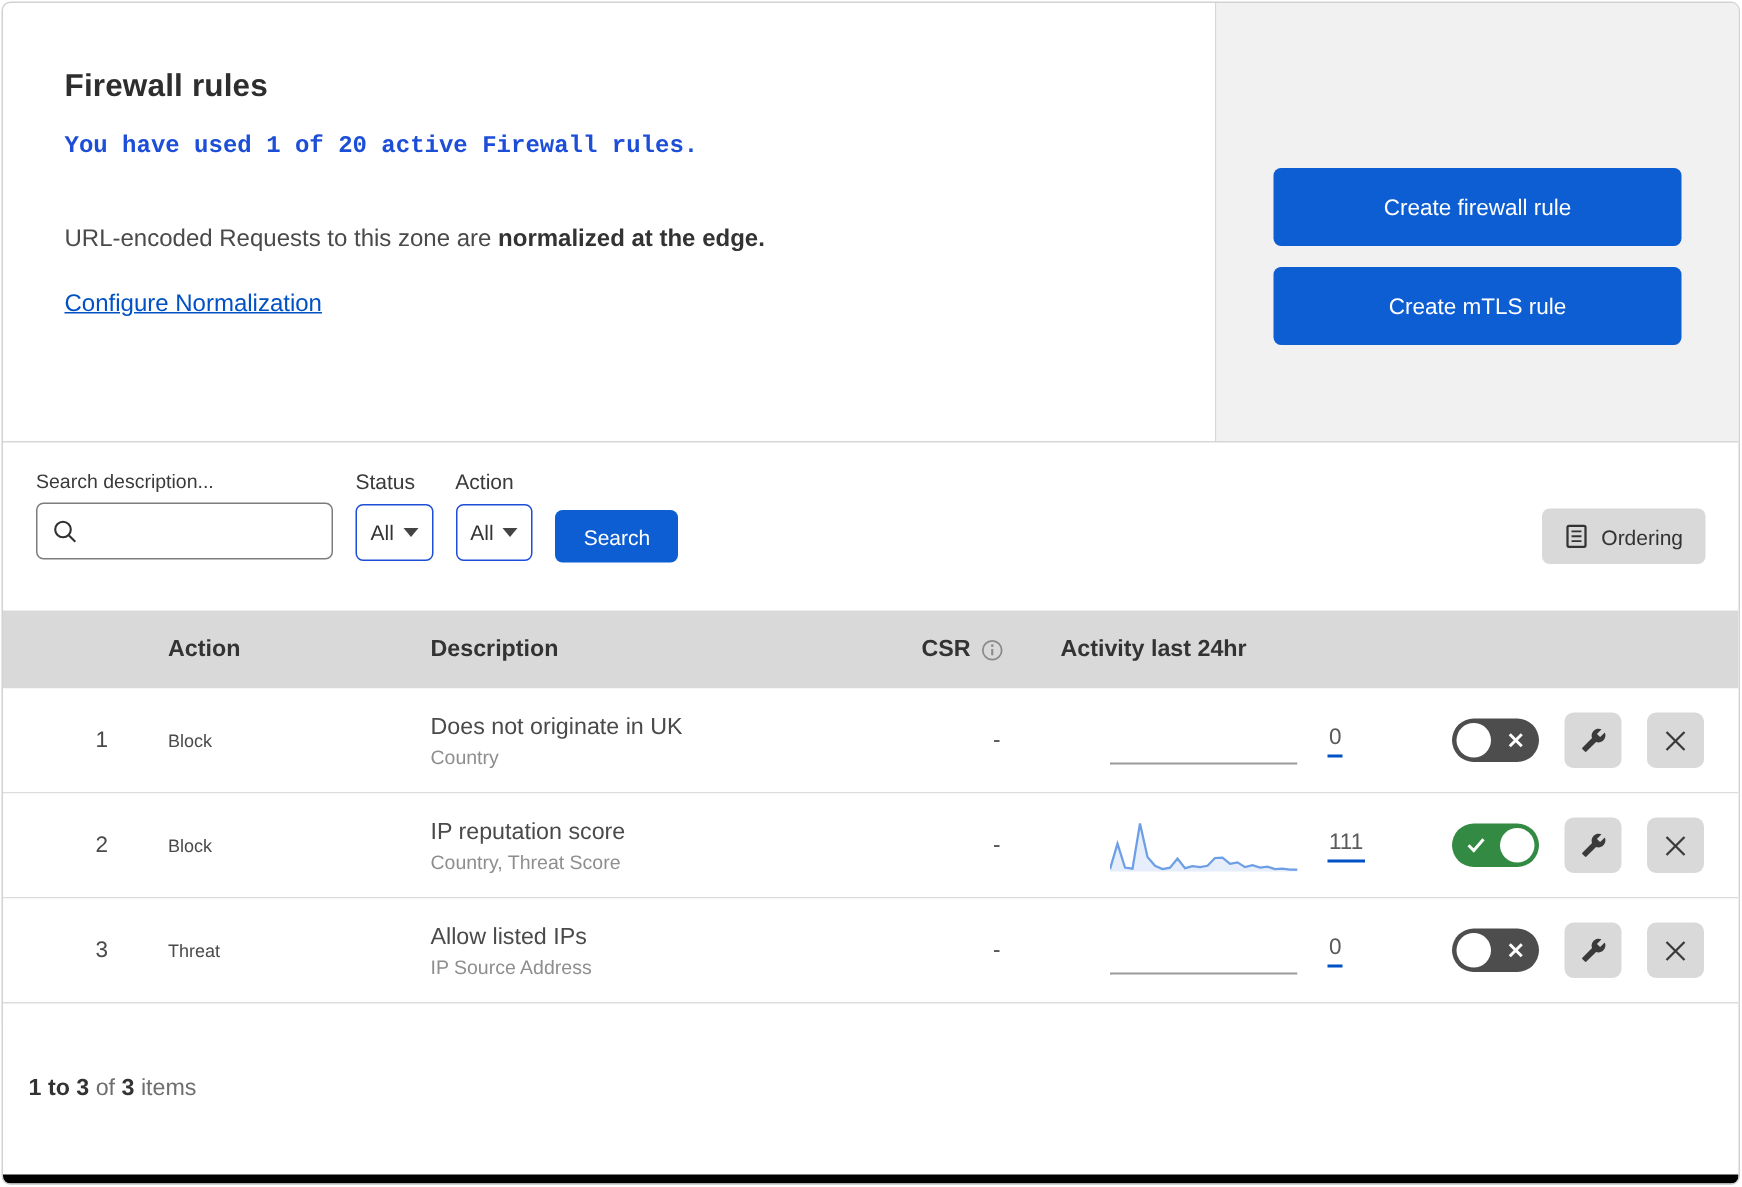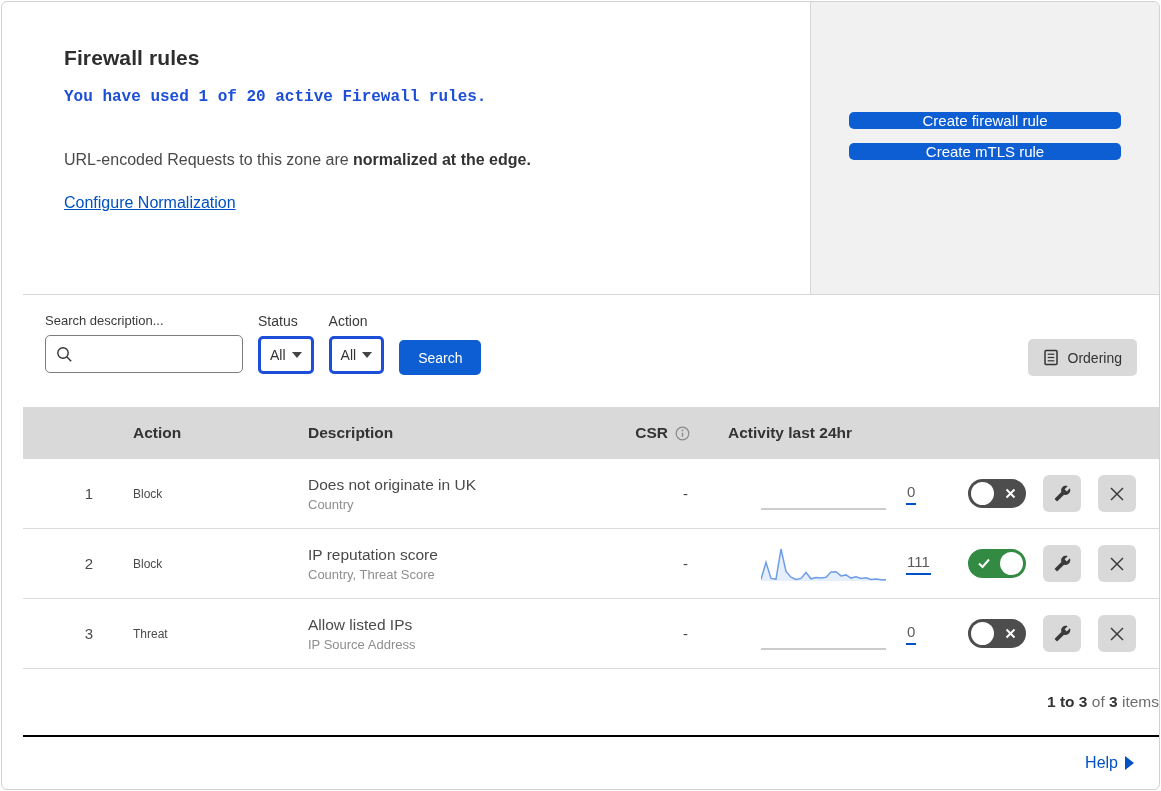--- a/index.html
+++ b/index.html
@@ -6,55 +6,55 @@
   html, body { background: #fff; }
   body {
     width: 1161px; height: 791px;
     font-family: "Liberation Sans", "DejaVu Sans", sans-serif;
     color: #464646;
   }
   .card {
     width: 1159px; height: 789px; margin: 1px;
     border: 1px solid #d2d2d2; border-radius: 6px;
     background: #fff; overflow: hidden;
-    display: flex; flex-direction: column; padding-left: 21px;
+    display: flex; flex-direction: column;
   }
 
   
   .top { display: flex; height: 293px; border-bottom: 1px solid #d7d7d7; }
   .intro { flex: 1; border-right: 1px solid #d7d7d7; padding: 44px 48px 0 41px; }
   .intro h1 { font-size: 21px; font-weight: 700; color: #2e2e2e; margin-bottom: 14px; letter-spacing: .1px; }
   .intro p { font-size: 16px; line-height: 26px; color: #4a4a4a; }
   .intro .desc { margin-bottom: 26px; max-width: 720px; }
   .intro .usage { font-weight: 700; color: #1d4ed8; margin-bottom: 37px; font-family: Liberation Mono, monospace; }
   .intro .norm { margin-bottom: 21px; }
   .intro .norm b { color: #333; }
   .link {
     color: var(--link-blue, #0051c3); text-decoration: underline; cursor: pointer;
     font-size: 16px;
   }
   .side-panel { width: 348px; background: #f1f1f1; padding-top: 110px; }
   .btn-primary {
-    display: block; width: 272px; margin: 0 auto 14px auto; height: 17px;
+    display: block; width: 272px; margin: 0 auto 14px auto; height: 52px;
     background: var(--primary-blue, #0d5dd3); color: #fff; border: none; border-radius: 5px;
     font-size: 15px; font-family: inherit; cursor: pointer; text-align: center;
   }
 
   
   .filterbar { height: 112px; padding: 18px 22px 0 22px; display: flex; align-items: flex-start; }
   .f-col { margin-right: 15px; }
   .f-label { font-size: 13px; color: #3a3a3a; margin-bottom: 7px; }
   .f-label.md { font-size: 14px; }
   .search-box {
     width: 198px; height: 38px; border: 1px solid #7c7c7c; border-radius: 5px;
     display: flex; align-items: center; padding: 0 10px; background: #fff;
   }
   .search-box input { border: none; outline: none; flex: 1; font-size: 14px; font-family: inherit; margin-left: 8px; width: 100%; }
   .dropdown {
-    min-width: 46px; height: 38px; border: 3px solid #1d4ed8; border-radius: 5px; background: #fff;
+    min-width: 46px; height: 38px; border: 1px solid #1d4ed8; border-radius: 5px; background: #fff;
     display: flex; align-items: center; justify-content: center; gap: 6px;
     font-size: 14px; color: #333; cursor: pointer; padding: 0 9px; font-family: inherit;
   }
   .caret { width: 0; height: 0; border-left: 5px solid transparent; border-right: 5px solid transparent; border-top: 6px solid #444; }
   .btn-search {
     height: 35px; margin-top: 27px; padding: 0 19px;
     background: var(--primary-blue, #0d5dd3); color: #fff; border: none; border-radius: 5px;
     font-size: 14px; font-family: inherit; cursor: pointer;
   }
   .spacer { flex: 1; }
@@ -102,21 +102,21 @@
   .toggle .g-check { left: 10px; display: none; }
   .toggle.off .g-x { display: block; }
   .toggle.on .g-check { display: block; }
 
   .icon-btn {
     width: 38px; height: 37px; border: none; border-radius: 6px; background: #d9d9d9;
     display: flex; align-items: center; justify-content: center; cursor: pointer;
   }
 
   
-  .pagination { flex: 1; display: flex; align-items: center; padding-left: 17px; font-size: 15.5px; color: #6e6e6e; border-bottom: 2px solid #000000; justify-content: flex-end; }
+  .pagination { flex: 1; display: flex; align-items: center; padding-left: 17px; font-size: 15.5px; color: #6e6e6e; border-bottom: 6px solid #000000; }
   .pagination b { color: #333; }
   .helpbar { height: 52px; display: flex; align-items: center; justify-content: flex-end; padding-right: 25px; }
   .help-link { display: flex; align-items: center; gap: 7px; font-size: 16px; color: var(--link-blue, #0051c3); cursor: pointer; text-decoration: none; }
   .help-arrow { width: 0; height: 0; border-top: 7px solid transparent; border-bottom: 7px solid transparent; border-left: 9px solid var(--link-blue, #0051c3); }
 </style>
 </head>
 <body>
 
 <div class="card">
 
@@ -295,20 +295,14 @@
             <line x1="14" y1="2" x2="2" y2="14" stroke="#3a3a3a" stroke-width="1.5"></line>
           </svg>
         </button>
     </div>
   </div>
 
   <div class="pagination">
     <span><b>1 to 3</b><span> of </span><b>3</b><span> items</span></span>
   </div>
 
-  <div class="helpbar">
-    <a class="help-link">
-        <span>Help</span>
-        <span class="help-arrow"></span>
-      </a>
-  </div>
 
 </div>
 
 </body></html>

